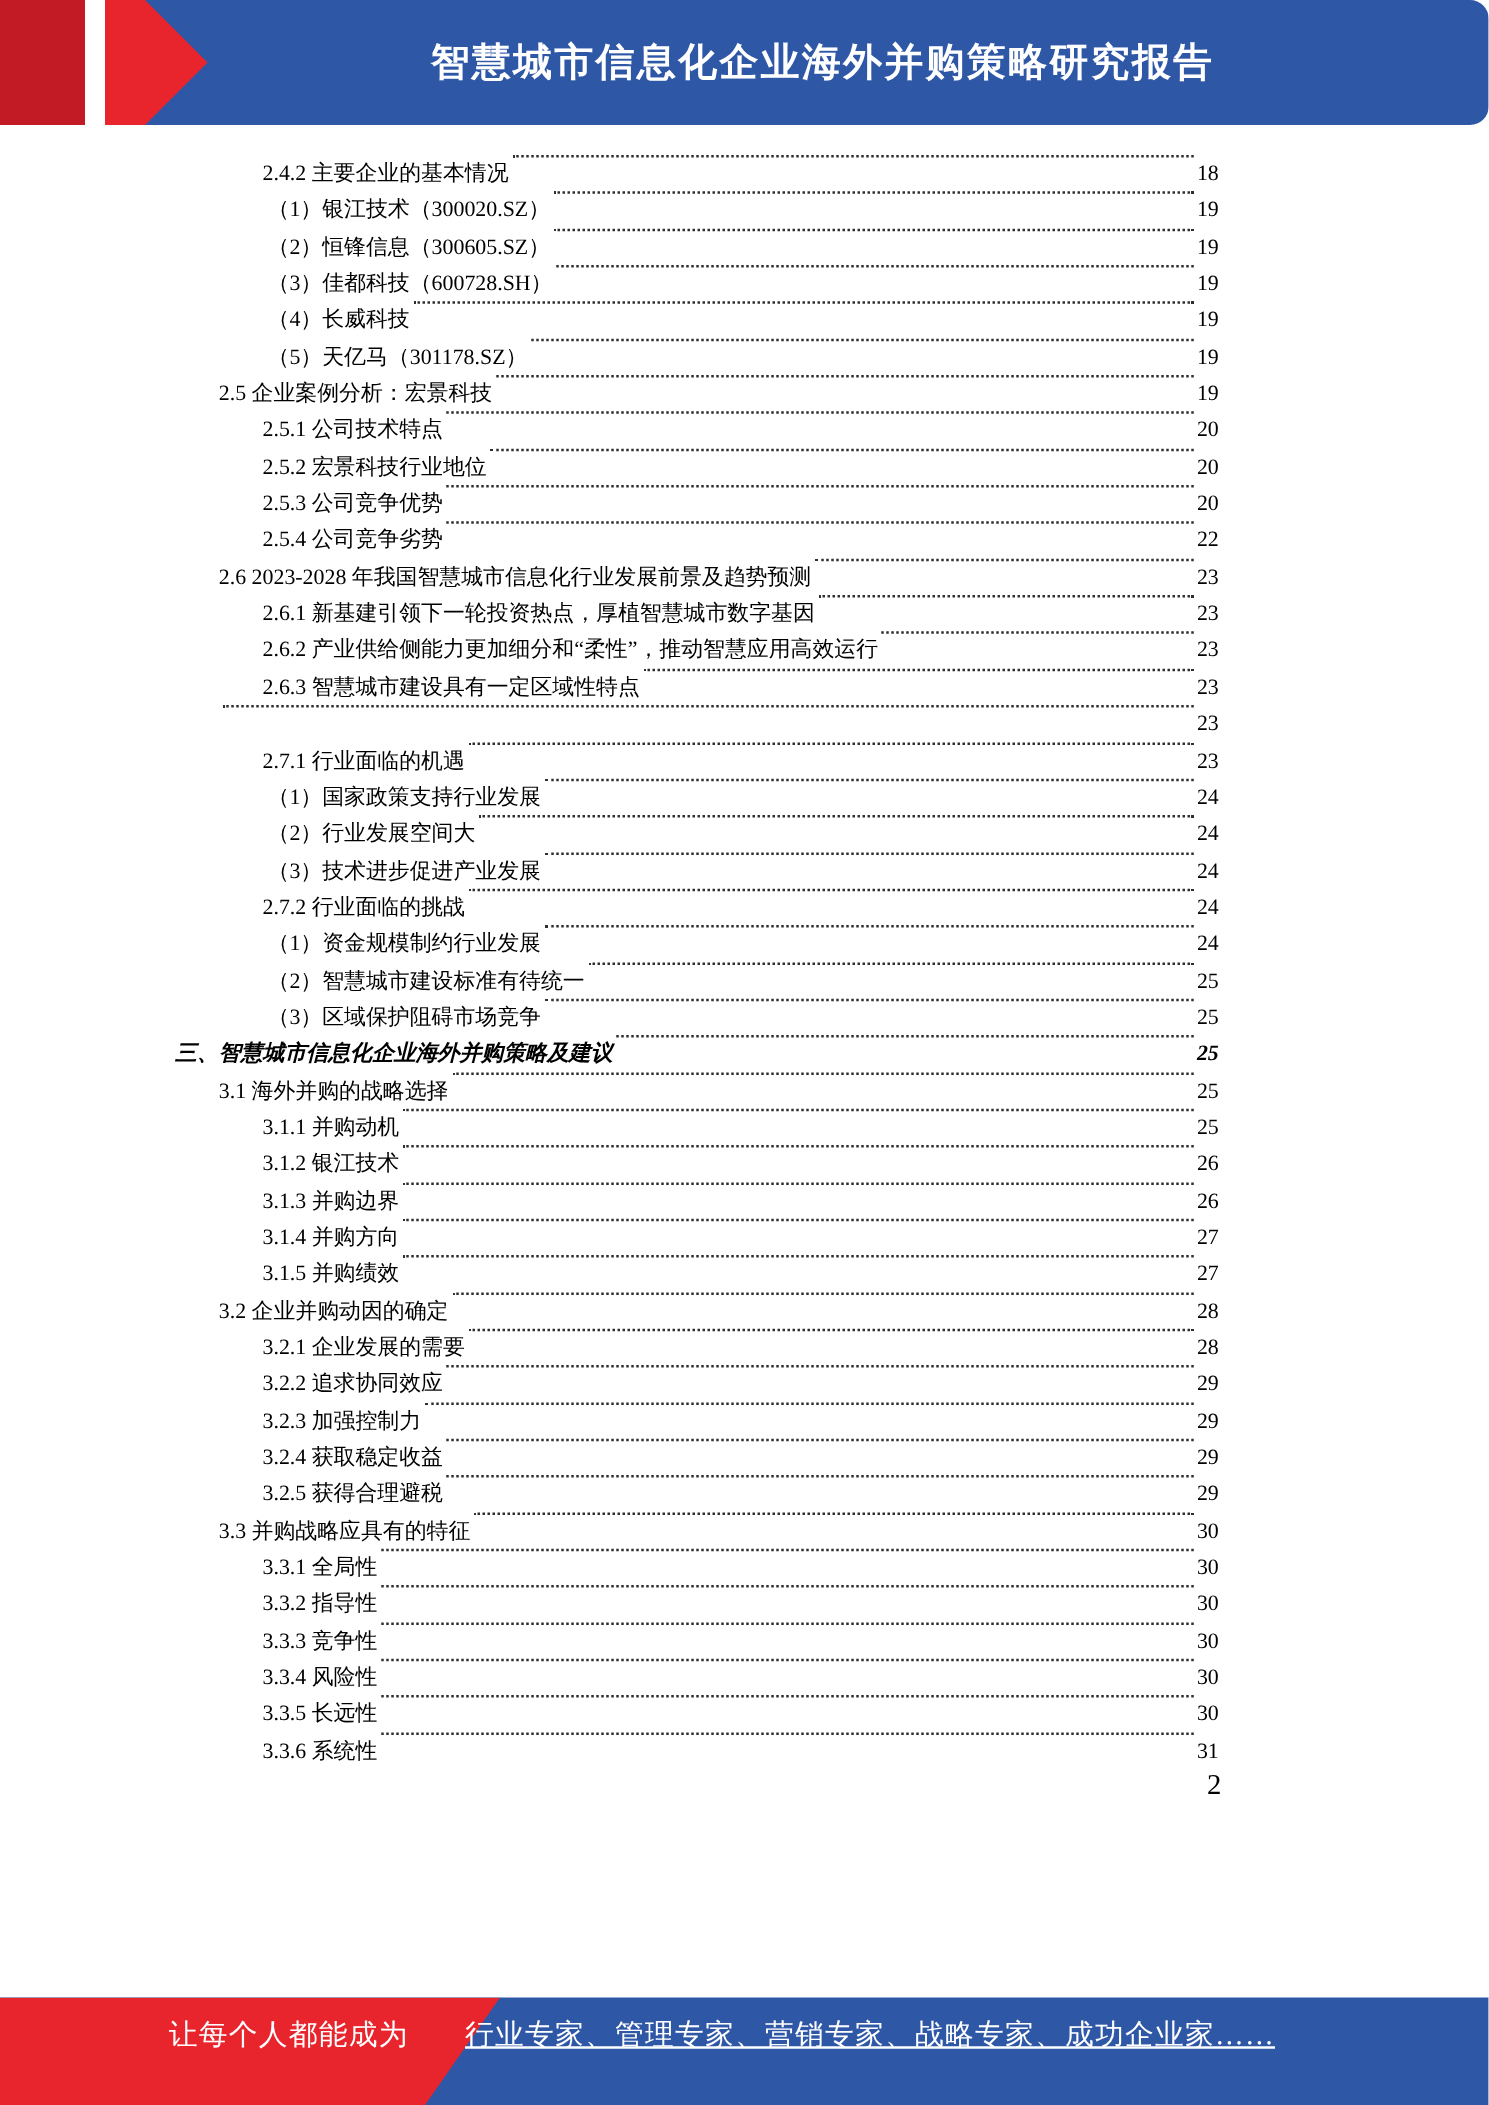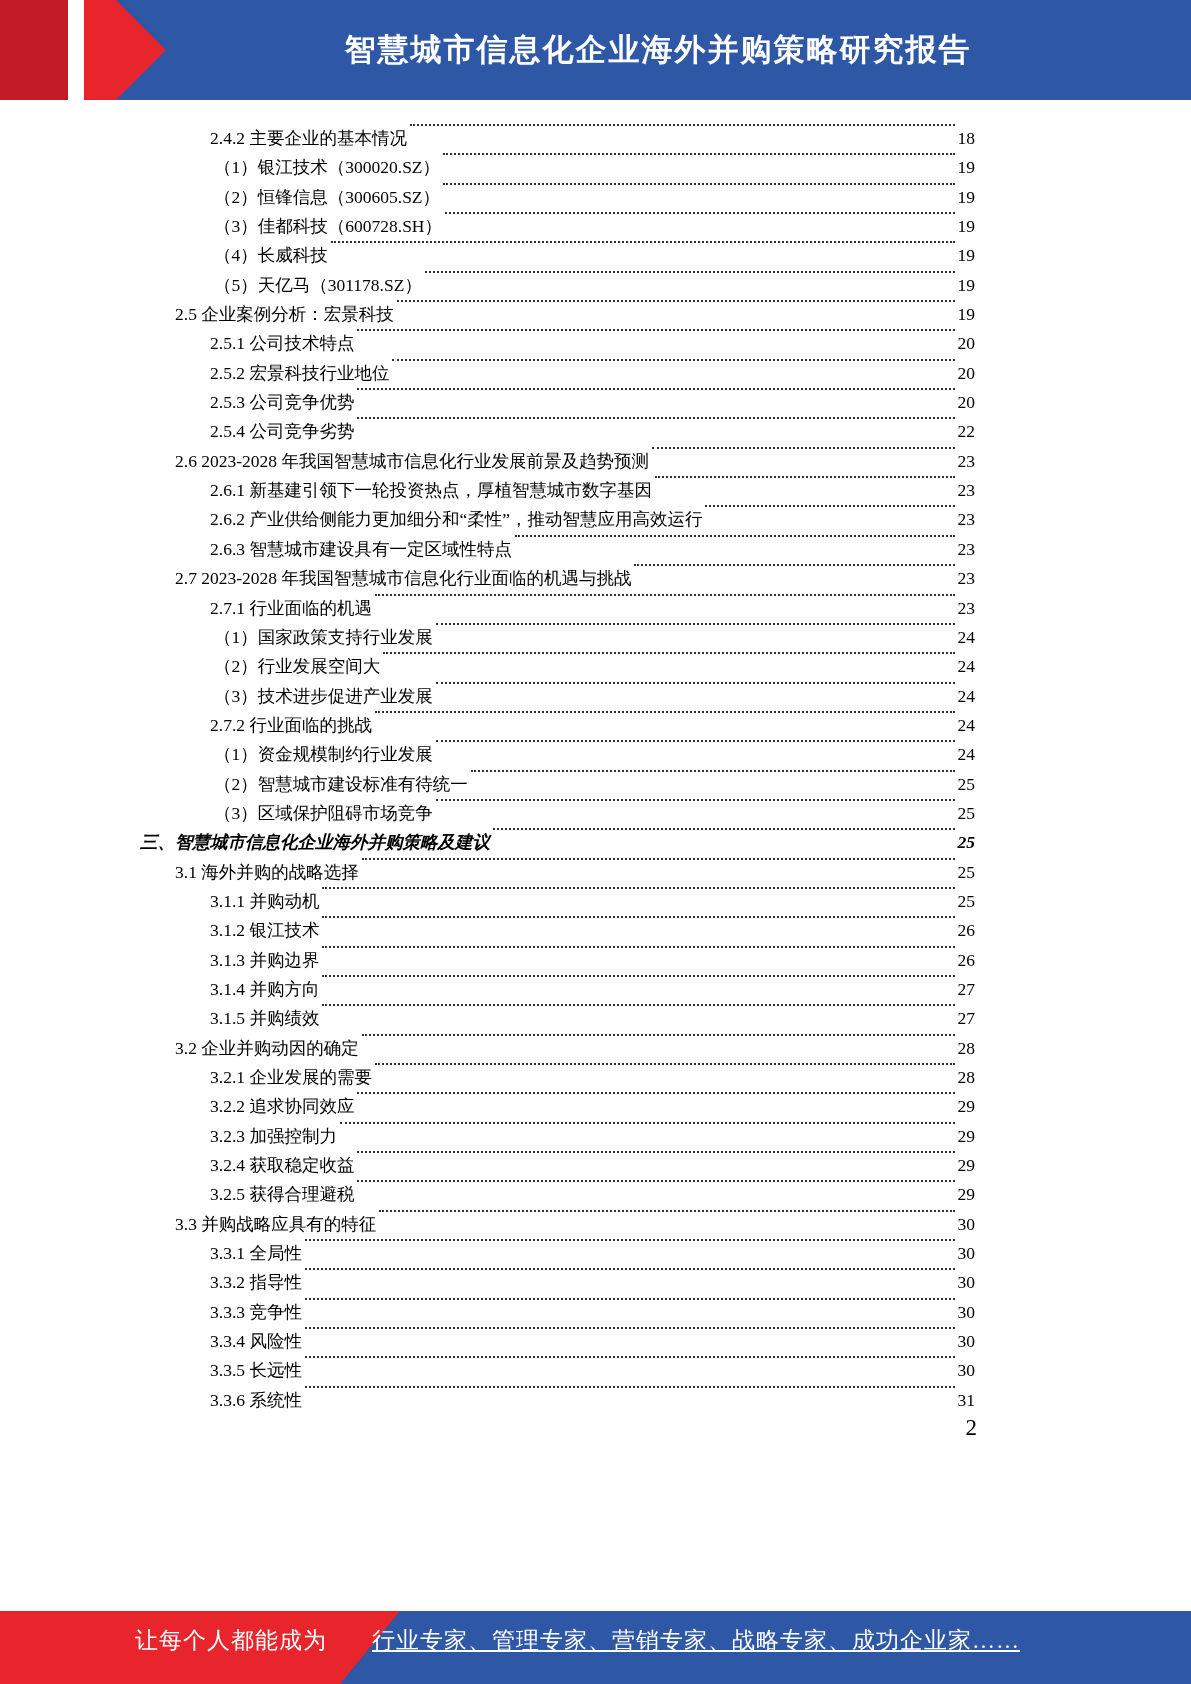--- a/index.html
+++ b/index.html
@@ -16,20 +16,21 @@
   }
 
   
   .header {
     position: absolute;
     top: 0; left: 0; right: 0;
     height: 100px;
     background: #2E57A6;
     display: flex;
     align-items: center;
+    border-radius: 15px;
   }
   .header-deco {
     position: absolute;
     left: 0; top: 0;
     width: 170px; height: 100px;
   }
   .header-title {
     flex: 1;
     padding-left: 125px;
     text-align: center;
@@ -77,21 +78,21 @@
     text-align: right;
     padding-right: 214px;
     font-size: 23px;
   }
 
   
   .footer {
     position: absolute;
     left: 0; bottom: 0;
     width: 100%;
-    height: 73px;
+    height: 86px;
     background: #2E57A6;
   }
   .footer-red {
     position: absolute;
     left: 0; top: 0;
     width: 400px; height: 100%;
     background: #E8252D;
     clip-path: polygon(0 0, 100% 0, 85% 100%, 0 100%);
   }
   .footer-left-text {
@@ -195,21 +196,20 @@
         <span class="toc-label">2.6.2 产业供给侧能力更加细分和“柔性”，推动智慧应用高效运行</span>
         <span class="toc-leader"></span>
         <span class="toc-page">23</span>
       </div>
       <div class="toc-row lv2">
         <span class="toc-label">2.6.3 智慧城市建设具有一定区域性特点</span>
         <span class="toc-leader"></span>
         <span class="toc-page">23</span>
       </div>
       <div class="toc-row lv1">
-        <span class="toc-label">2.7 2023-2028 年我国智慧城市信息化行业面临的机遇与挑战</span>
         <span class="toc-leader"></span>
         <span class="toc-page">23</span>
       </div>
       <div class="toc-row lv2">
         <span class="toc-label">2.7.1 行业面临的机遇</span>
         <span class="toc-leader"></span>
         <span class="toc-page">23</span>
       </div>
       <div class="toc-row lv3">
         <span class="toc-label">（1）国家政策支持行业发展</span>

